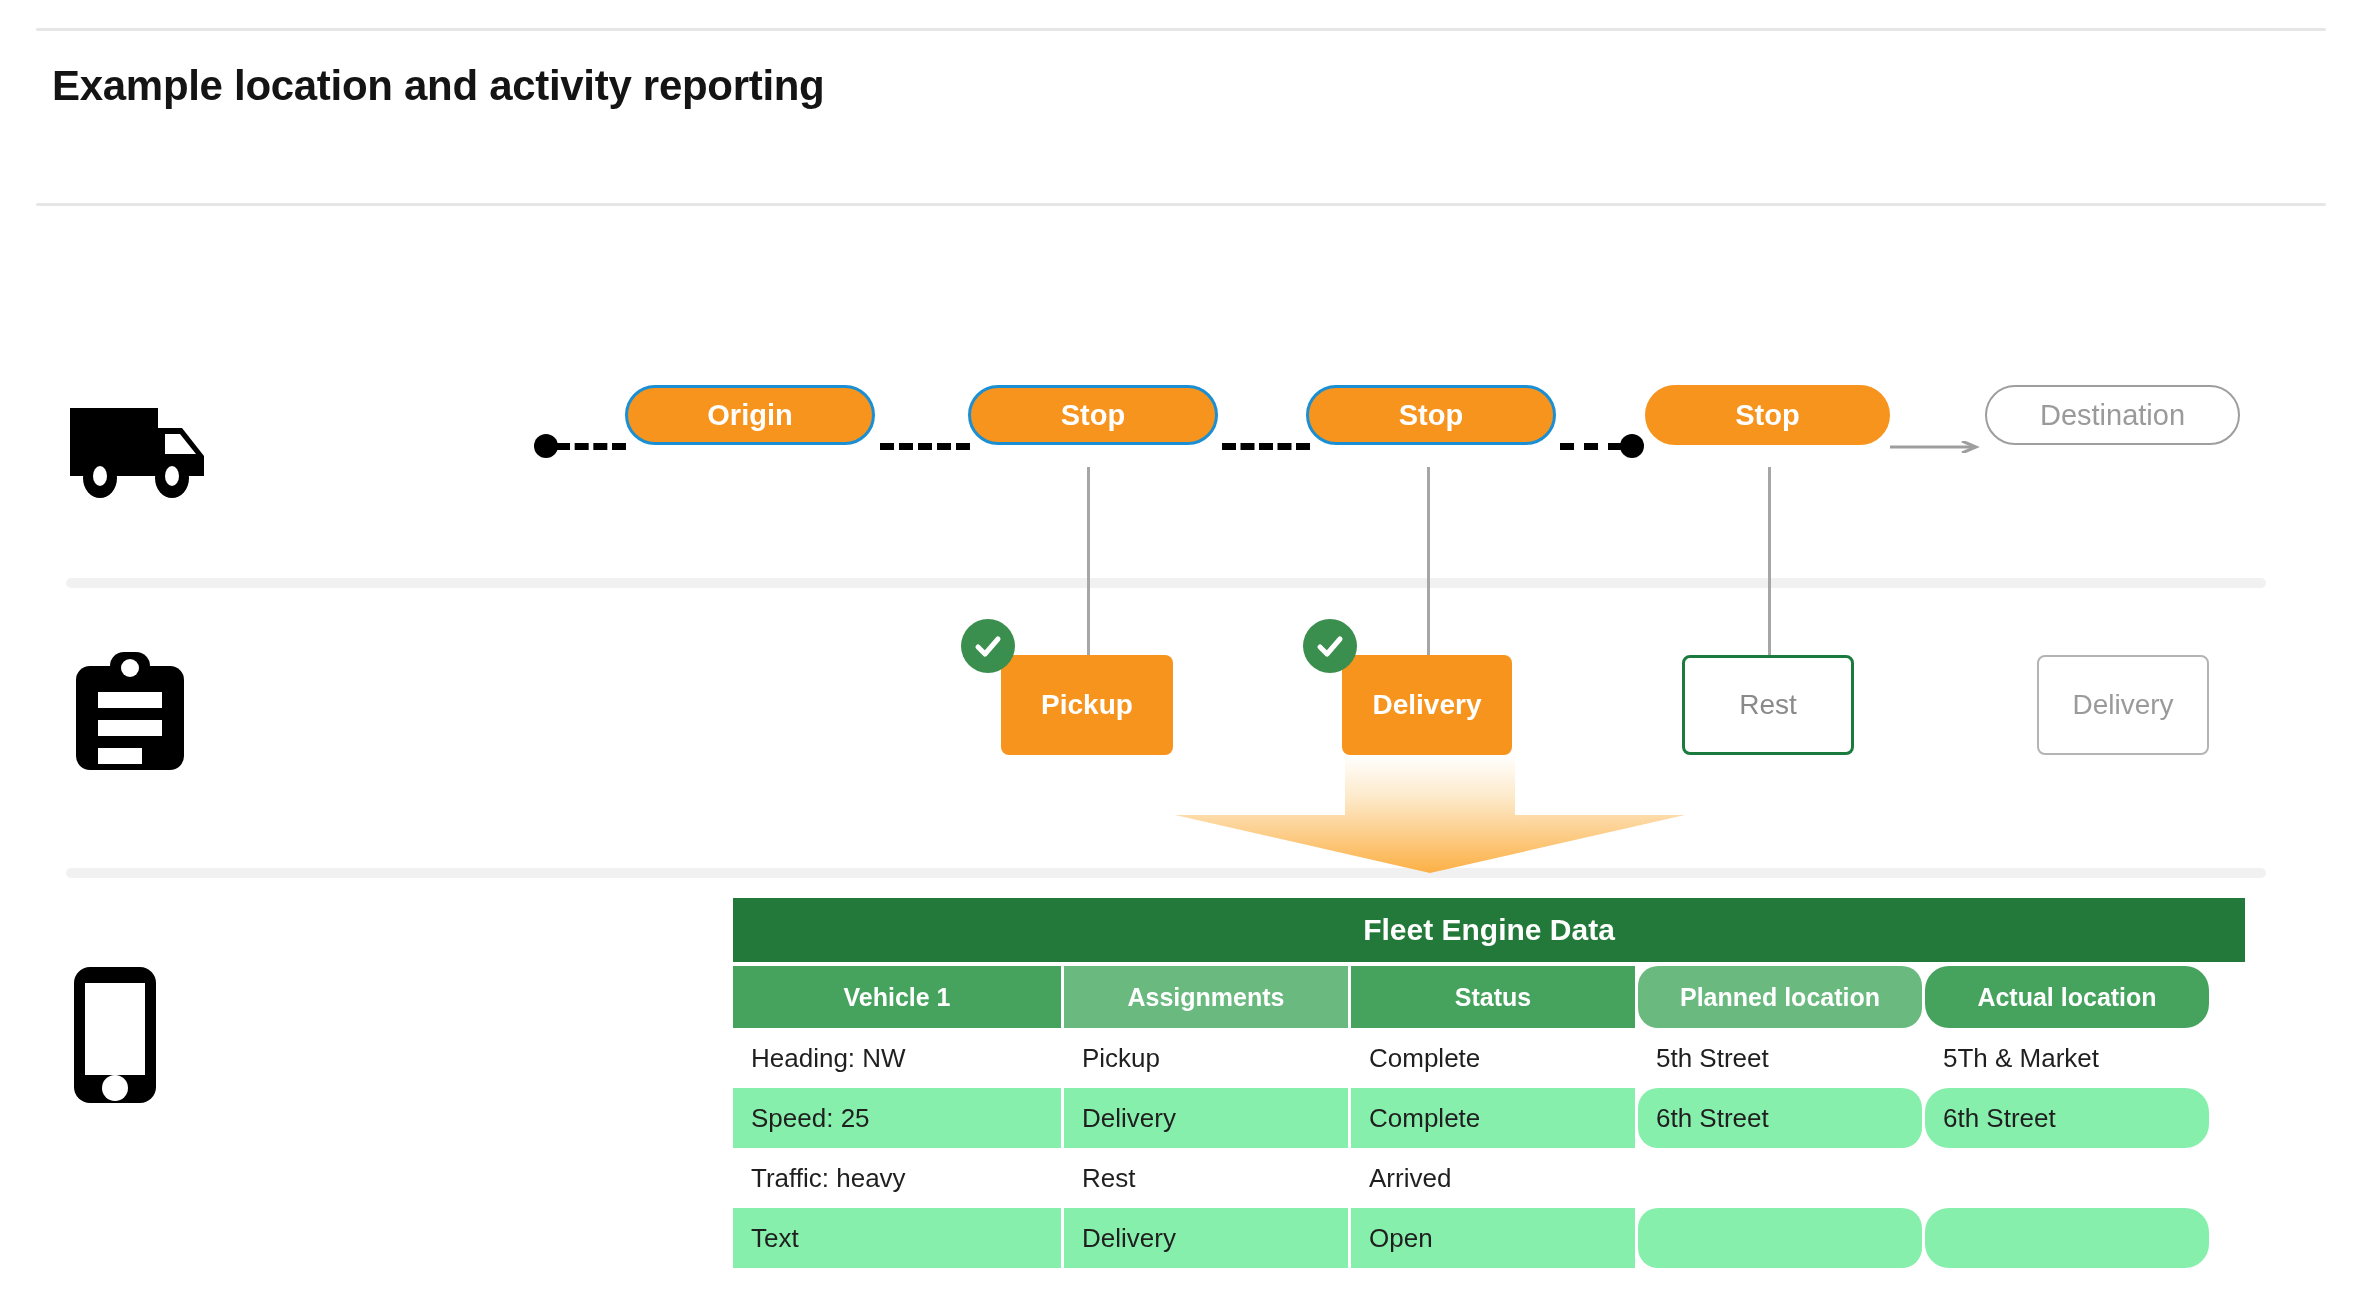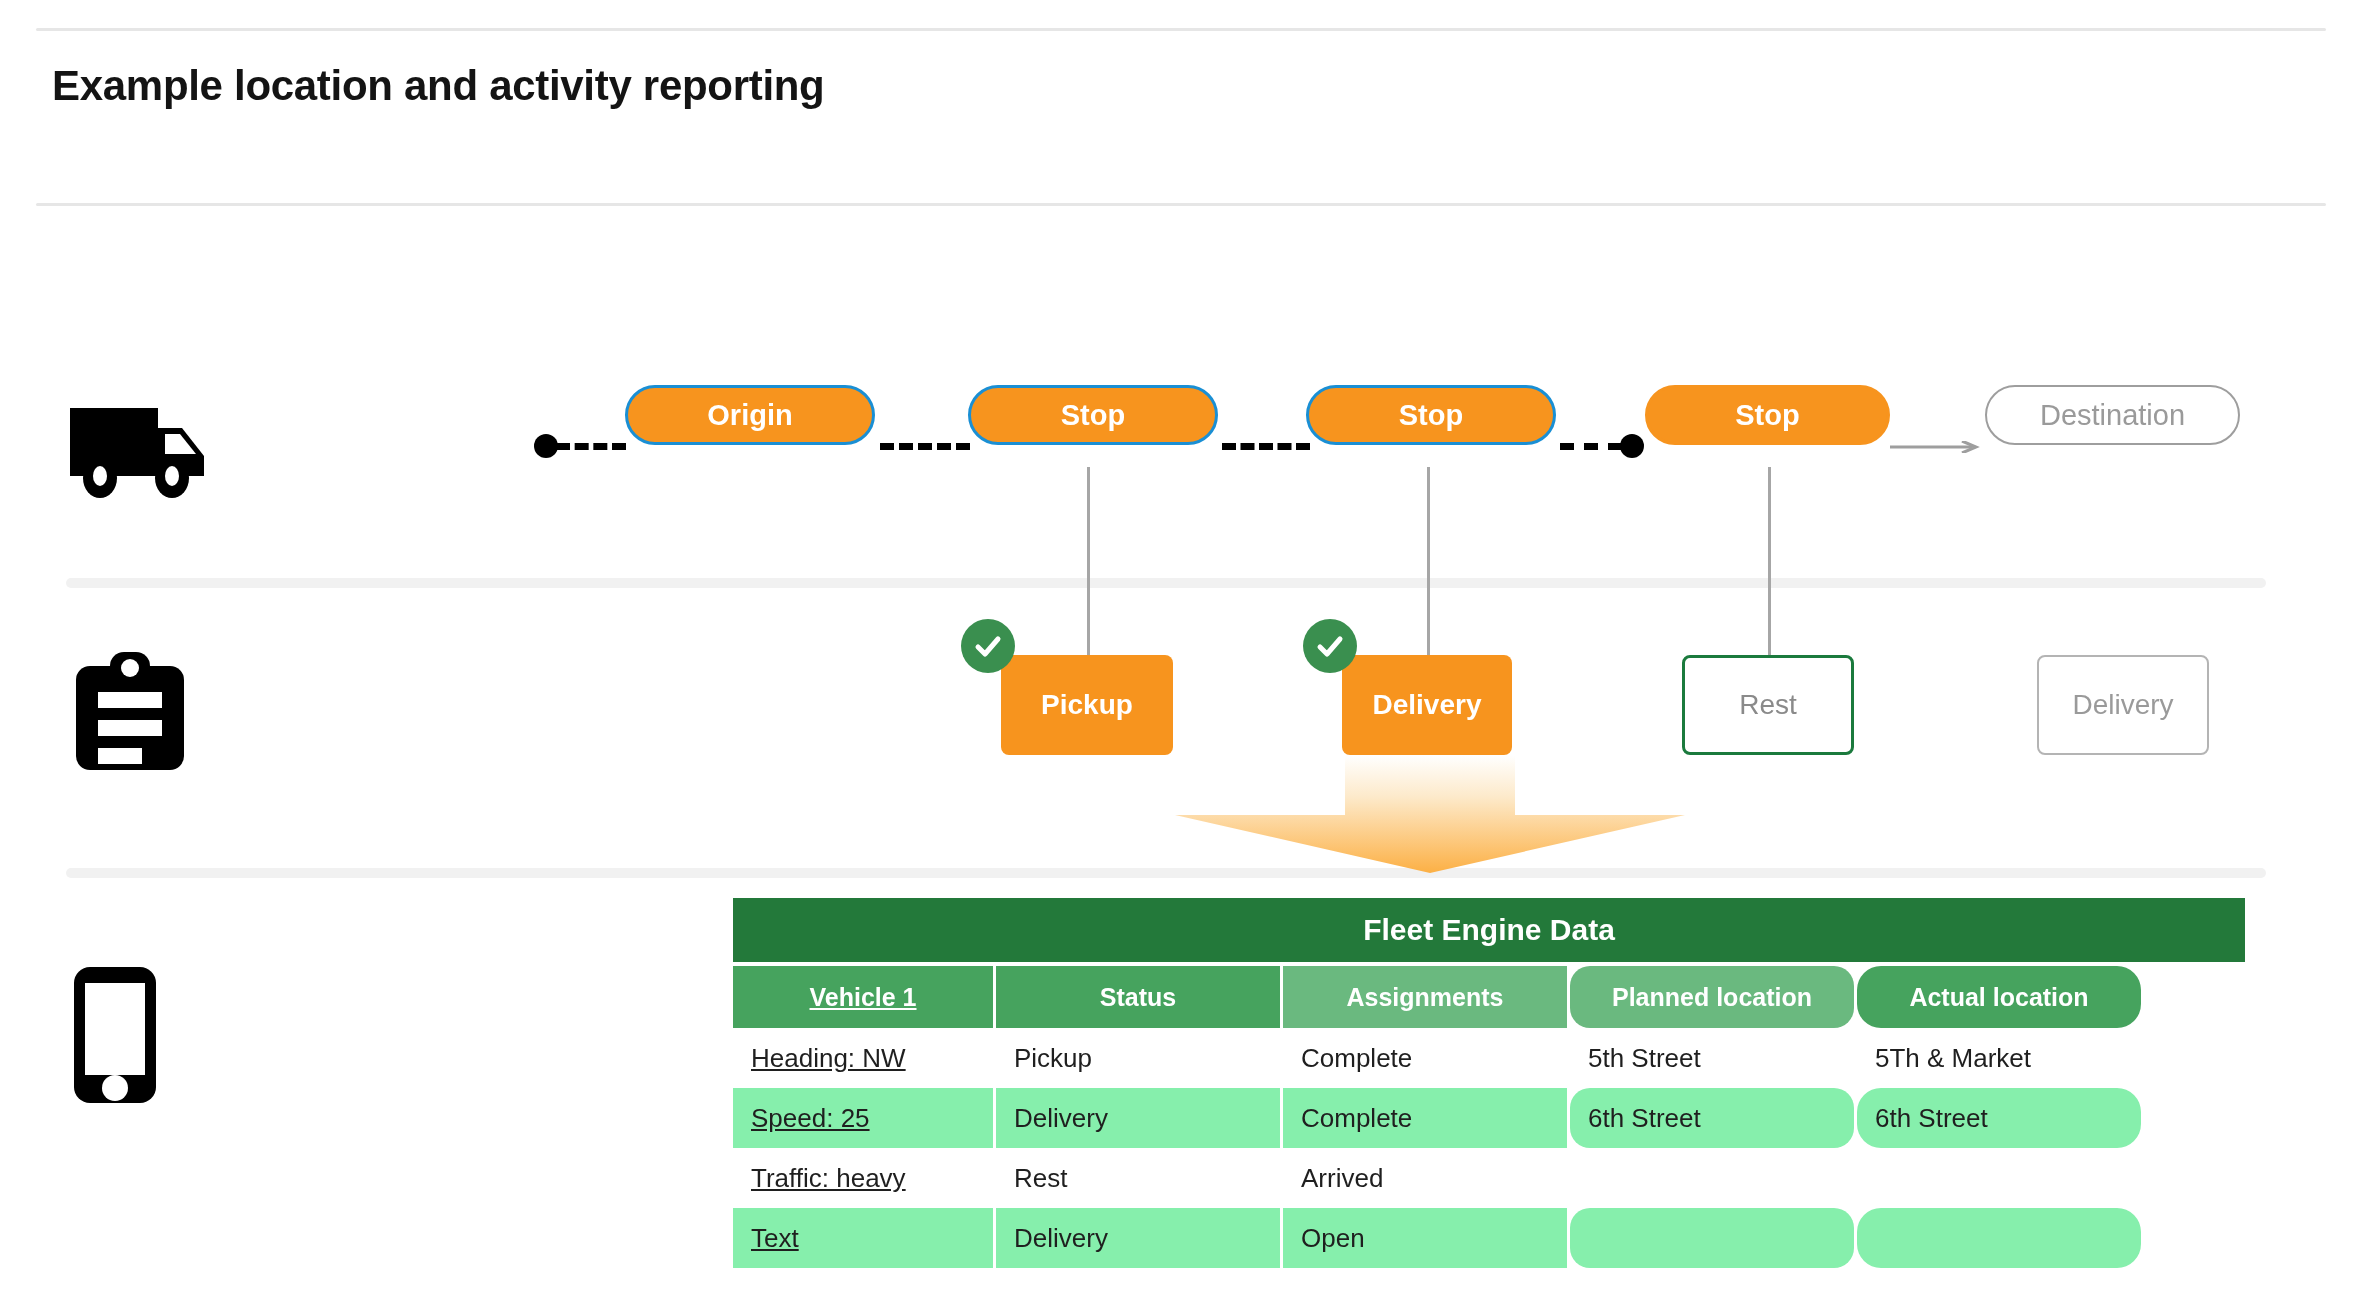--- a/index.html
+++ b/index.html
@@ -247,21 +247,21 @@
     font-size: 26px;
     color: #1f1f1f;
     padding-left: 18px;
     box-sizing: border-box;
     margin-right: 3px;
     text-align: right;
   }
   .trow .td:last-child { margin-right: 0; }
   .trow.shaded .td { background: #86efac; }
 
-  .c0 { width: 260px; text-decoration: underline; }
+  .c0 { width: 328px; }
   .c1 { width: 284px; }
   .c2 { width: 284px; }
   .c3 { width: 284px; border-radius: 20px; }
   .c4 { width: 284px; border-radius: 24px; }
 </style>
 </head>
 <body>
 
 <div id="page">
 
@@ -379,22 +379,22 @@
     </defs>
     <path d="M175 0 L345 0 L345 60 L515 60 L260 118 L5 60 L175 60 Z" fill="url(#arrowGrad)"></path>
   </svg>
 
   <div id="fleet-table">
 
     <div id="table-title">Fleet Engine Data</div>
 
     <div id="table-head">
       <div class="th th-dark c0">Vehicle 1</div>
+      <div class="th th-light c1">Assignments</div>
       <div class="th th-dark c2">Status</div>
-      <div class="th th-light c1">Assignments</div>
       <div class="th th-light c3">Planned location</div>
       <div class="th th-dark c4">Actual location</div>
     </div>
 
     <div class="trow">
       <div class="td c0">Heading: NW</div>
       <div class="td c1">Pickup</div>
       <div class="td c2">Complete</div>
       <div class="td c3">5th Street</div>
       <div class="td c4">5Th &amp; Market</div>

